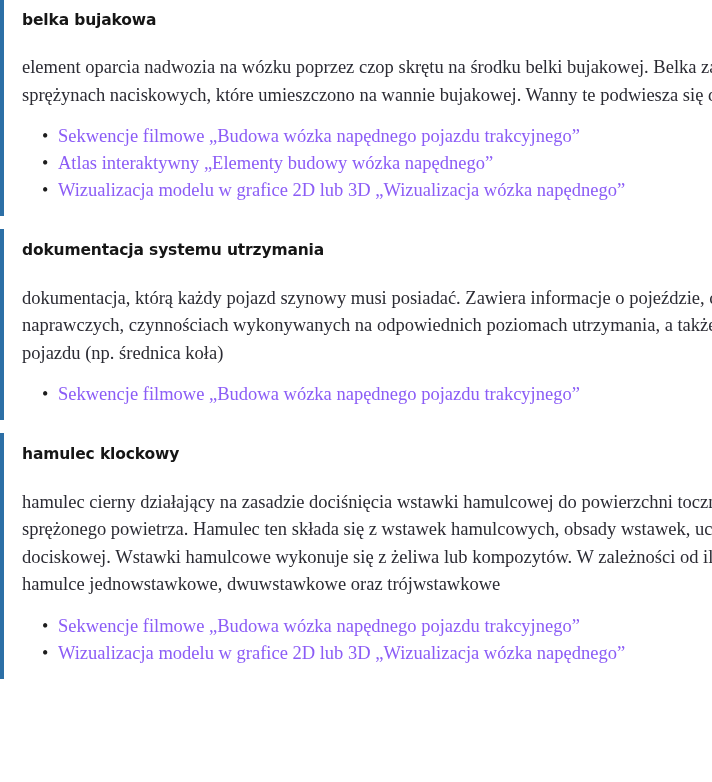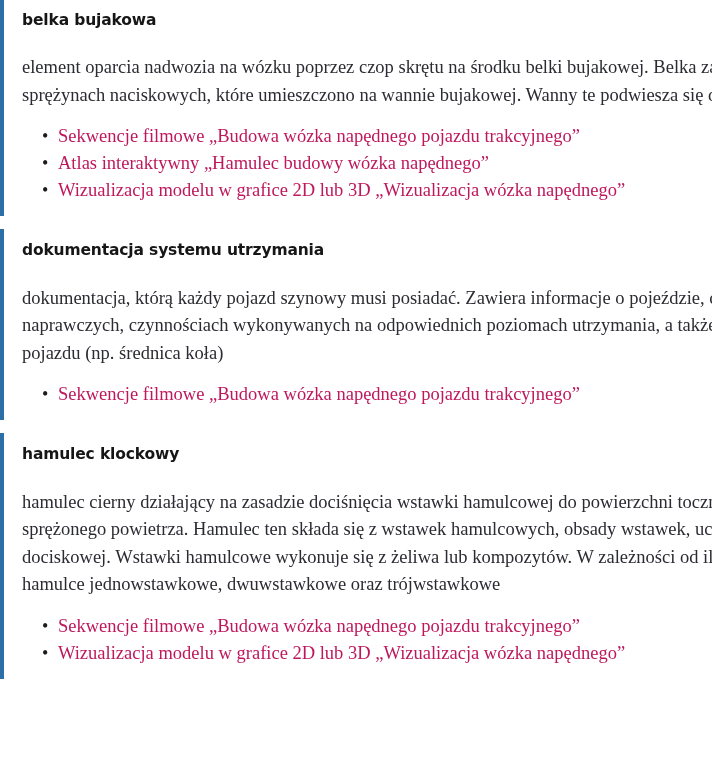--- a/index.html
+++ b/index.html
@@ -76,21 +76,21 @@
     content: "\2022";
     position: absolute;
     left: 20px;
     top: 0;
     color: #1c1c1c;
     font-size: 18px;
     line-height: 27px;
   }
 
   .entry-links a {
-    color: #be185d;
+    color: #8b5cf6;
     text-decoration: none;
     cursor: pointer;
     text-align: center;
   }
 
   .entry-sep {
     height: 13px;
   }
 
   
@@ -100,21 +100,21 @@
 <body>
 
 <div id="page">
   <div class="glossary" id="glossary">
       <div class="entry first">
         <h3 class="entry-term">belka bujakowa</h3>
         <div class="entry-body">
           <p class="entry-def">element oparcia nadwozia na wózku poprzez czop skrętu na środku belki bujakowej. Belka zamocowana jest symetrycznie na sprężynach naciskowych, które umieszczono na wannie bujakowej. Wanny te podwiesza się do podłużnic ramy wózka</p>
           <ul class="entry-links">
             <li><a>Sekwencje filmowe „Budowa wózka napędnego pojazdu trakcyjnego”</a></li>
-            <li><a>Atlas interaktywny „Hamulec budowy wózka napędnego”</a></li>
+            <li><a>Atlas interaktywny „Elementy budowy wózka napędnego”</a></li>
             <li><a>Wizualizacja modelu w grafice 2D lub 3D „Wizualizacja wózka napędnego”</a></li>
           </ul>
         </div>
       </div>
       <div class="entry-sep"></div>
       <div class="entry">
         <h3 class="entry-term">dokumentacja systemu utrzymania</h3>
         <div class="entry-body">
           <p class="entry-def">dokumentacja, którą każdy pojazd szynowy musi posiadać. Zawiera informacje o pojeździe, cyklach przeglądowo-naprawczych, czynnościach wykonywanych na odpowiednich poziomach utrzymania, a także o parametrach mierzonych pojazdu (np. średnica koła)</p>
           <ul class="entry-links">

